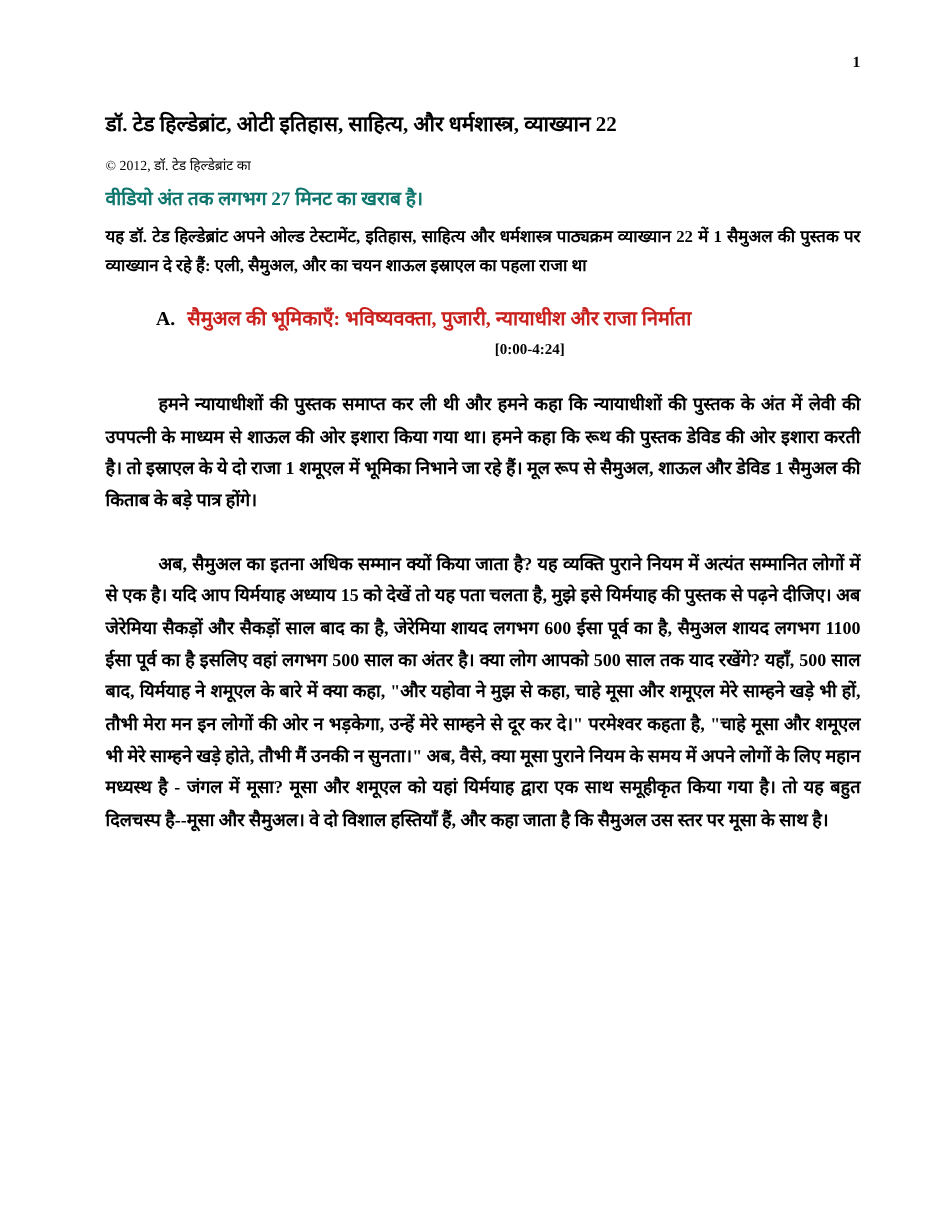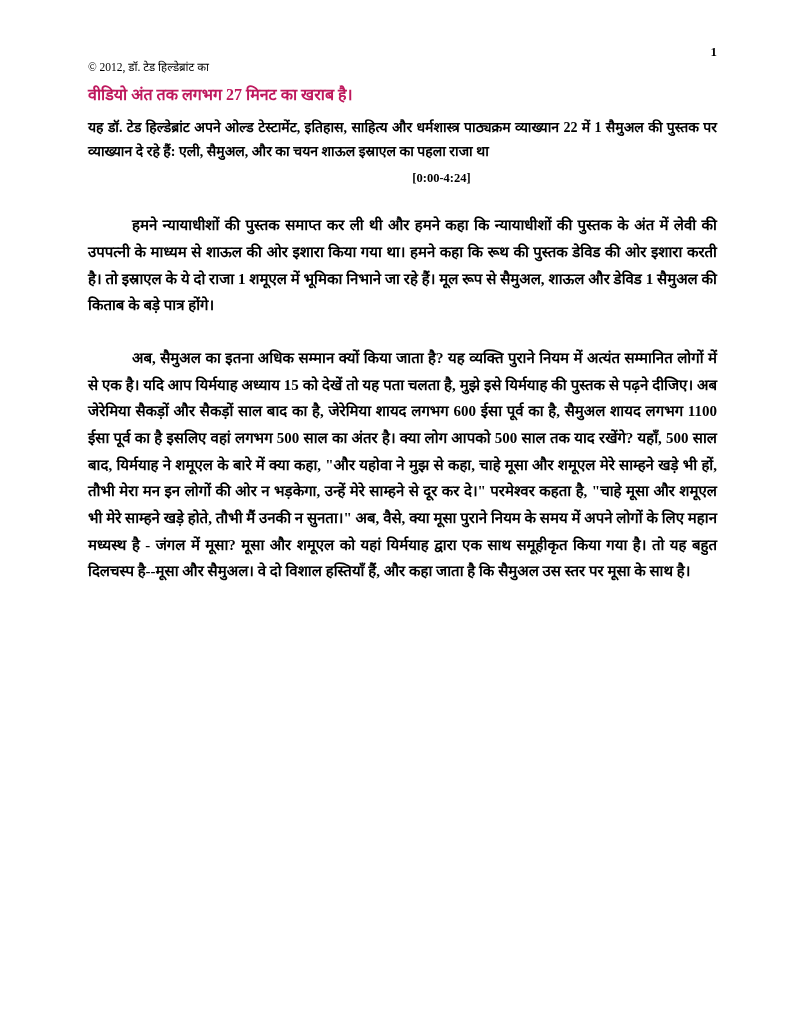--- a/index.html
+++ b/index.html
@@ -41,21 +41,21 @@
   .copyright {
     margin: 16px 0 0 0;
     font-size: 11.5px;
     font-weight: normal;
     line-height: 1.3;
   }
   .warning {
     margin: 10px 0 0 0;
     font-size: 16px;
     font-weight: bold;
-    color: #be185d;
+    color: #0f766e;
     line-height: 1.3;
   }
   .intro {
     margin: 10px 0 0 0;
     font-size: 14px;
     font-weight: bold;
     line-height: 1.72;
     text-align: justify;
     text-justify: inter-word;
   }
@@ -90,27 +90,31 @@
     text-indent: 44px;
   }
 </style>
 </head>
 <body>
 
 <div class="page">
 
   <div class="page-number">1</div>
 
+  <h1 class="doc-title">डॉ. टेड हिल्डेब्रांट, ओटी इतिहास, साहित्य, और धर्मशास्त्र, व्याख्यान 22</h1>
 
   <p class="copyright">© 2012, डॉ. टेड हिल्डेब्रांट का</p>
 
   <p class="warning">वीडियो अंत तक लगभग 27 मिनट का खराब है।</p>
 
   <p class="intro">यह डॉ. टेड हिल्डेब्रांट अपने ओल्ड टेस्टामेंट, इतिहास, साहित्य और धर्मशास्त्र पाठ्यक्रम व्याख्यान 22 में 1 सैमुअल की पुस्तक पर व्याख्यान दे रहे हैं: एली, सैमुअल, और का चयन शाऊल इस्राएल का पहला राजा था</p>
 
+  <h2 class="section-heading">
+    <span class="sec-letter">A.</span><span>सैमुअल की भूमिकाएँ: भविष्यवक्ता, पुजारी, न्यायाधीश और राजा निर्माता</span>
+  </h2>
 
   <p class="timestamp">[0:00-4:24]</p>
 
   <p class="body-para">हमने न्यायाधीशों की पुस्तक समाप्त कर ली थी और हमने कहा कि न्यायाधीशों की पुस्तक के अंत में लेवी की उपपत्नी के माध्यम से शाऊल की ओर इशारा किया गया था। हमने कहा कि रूथ की पुस्तक डेविड की ओर इशारा करती है। तो इस्राएल के ये दो राजा 1 शमूएल में भूमिका निभाने जा रहे हैं। मूल रूप से सैमुअल, शाऊल और डेविड 1 सैमुअल की किताब के बड़े पात्र होंगे।</p>
 
   <p class="body-para">अब, सैमुअल का इतना अधिक सम्मान क्यों किया जाता है? यह व्यक्ति पुराने नियम में अत्यंत सम्मानित लोगों में से एक है। यदि आप यिर्मयाह अध्याय 15 को देखें तो यह पता चलता है, मुझे इसे यिर्मयाह की पुस्तक से पढ़ने दीजिए। अब जेरेमिया सैकड़ों और सैकड़ों साल बाद का है, जेरेमिया शायद लगभग 600 ईसा पूर्व का है, सैमुअल शायद लगभग 1100 ईसा पूर्व का है इसलिए वहां लगभग 500 साल का अंतर है। क्या लोग आपको 500 साल तक याद रखेंगे? यहाँ, 500 साल बाद, यिर्मयाह ने शमूएल के बारे में क्या कहा, "और यहोवा ने मुझ से कहा, चाहे मूसा और शमूएल मेरे साम्हने खड़े भी हों, तौभी मेरा मन इन लोगों की ओर न भड़केगा, उन्हें मेरे साम्हने से दूर कर दे।" परमेश्वर कहता है, "चाहे मूसा और शमूएल भी मेरे साम्हने खड़े होते, तौभी मैं उनकी न सुनता।" अब, वैसे, क्या मूसा पुराने नियम के समय में अपने लोगों के लिए महान मध्यस्थ है - जंगल में मूसा? मूसा और शमूएल को यहां यिर्मयाह द्वारा एक साथ समूहीकृत किया गया है। तो यह बहुत दिलचस्प है--मूसा और सैमुअल। वे दो विशाल हस्तियाँ हैं, और कहा जाता है कि सैमुअल उस स्तर पर मूसा के साथ है।</p>
 
 </div>
 
 </body></html>

